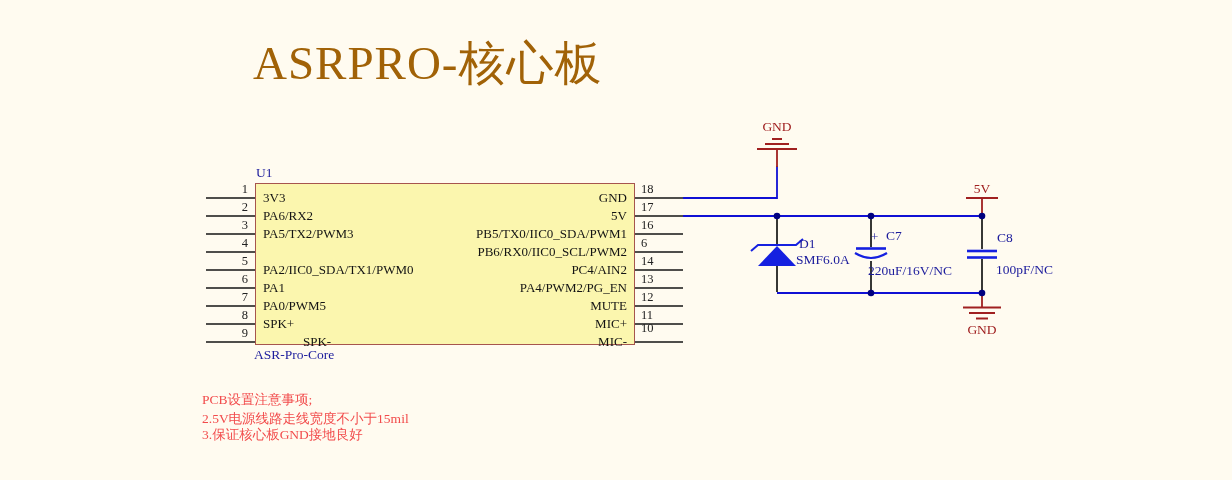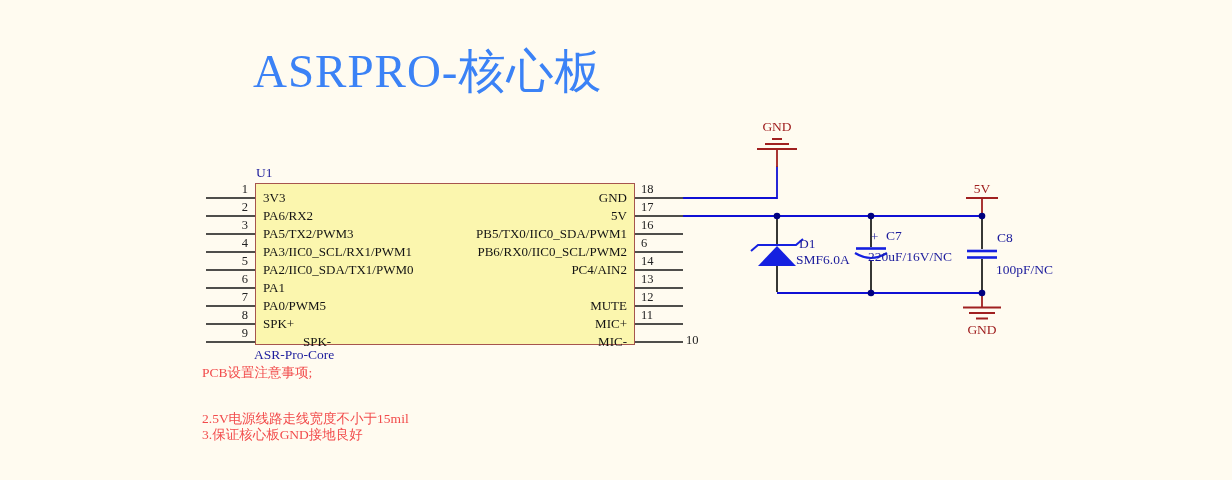--- a/index.html
+++ b/index.html
@@ -5,23 +5,23 @@
   html,body{margin:0;padding:0;}
   .canvas{
     position:relative;
     width:1232px;height:480px;
     background:#FFFBF0;
     font-family:"Liberation Serif","DejaVu Serif",serif;
     overflow:hidden;
   }
   .abs{position:absolute;white-space:nowrap;}
   .title{
-    left:253px;top:40px;
+    left:253px;top:32px;
     font-size:47px;
-    color:#3b82f6;
+    color:#a16207;
     letter-spacing:1px;
   }
   .ic-body{
     left:255px;top:183px;width:380px;height:162px;
     background:#FBF6AE;
     border:1.6px solid #A6554E;
     box-sizing:border-box;
   }
   .blue-label{color:#1C1C9C;font-size:13.5px;height:16px;line-height:16px;}
   .pin-name{color:#141414;font-size:13px;height:16px;line-height:16px;}
@@ -136,55 +136,55 @@
   <div class="abs pin-num pin-num-l" style="top:236px;">4</div>
   <div class="abs pin-num pin-num-l" style="top:254px;">5</div>
   <div class="abs pin-num pin-num-l" style="top:272px;">6</div>
   <div class="abs pin-num pin-num-l" style="top:290px;">7</div>
   <div class="abs pin-num pin-num-l" style="top:308px;">8</div>
   <div class="abs pin-num pin-num-l" style="top:326px;">9</div>
 
   <div class="abs pin-name pin-name-l" style="top:190px;">3V3</div>
   <div class="abs pin-name pin-name-l" style="top:208px;">PA6/RX2</div>
   <div class="abs pin-name pin-name-l" style="top:226px;">PA5/TX2/PWM3</div>
-  <div class="abs pin-name pin-name-l" style="top:244px;">PA3/IIC0_SCL/RX1/PWM1</div>
   <div class="abs pin-name pin-name-l" style="top:262px;">PA2/IIC0_SDA/TX1/PWM0</div>
   <div class="abs pin-name pin-name-l" style="top:280px;">PA1</div>
   <div class="abs pin-name pin-name-l" style="top:298px;">PA0/PWM5</div>
   <div class="abs pin-name pin-name-l" style="top:316px;">SPK+</div>
   <div class="abs pin-name pin-name-l" style="top:334px;margin-left:40px;">SPK-</div>
 
   <div class="abs pin-num pin-num-r" style="top:182px;">18</div>
   <div class="abs pin-num pin-num-r" style="top:200px;">17</div>
   <div class="abs pin-num pin-num-r" style="top:218px;">16</div>
   <div class="abs pin-num pin-num-r" style="top:236px;">6</div>
   <div class="abs pin-num pin-num-r" style="top:254px;">14</div>
   <div class="abs pin-num pin-num-r" style="top:272px;">13</div>
   <div class="abs pin-num pin-num-r" style="top:290px;">12</div>
   <div class="abs pin-num pin-num-r" style="top:308px;">11</div>
-  <div class="abs pin-num pin-num-r" style="top:333px;margin-left:45px;">10</div>
+  <div class="abs pin-num pin-num-r" style="top:321px;">10</div>
 
   <div class="abs pin-name pin-name-r" style="top:190px;">GND</div>
   <div class="abs pin-name pin-name-r" style="top:208px;">5V</div>
   <div class="abs pin-name pin-name-r" style="top:226px;">PB5/TX0/IIC0_SDA/PWM1</div>
   <div class="abs pin-name pin-name-r" style="top:244px;">PB6/RX0/IIC0_SCL/PWM2</div>
   <div class="abs pin-name pin-name-r" style="top:262px;">PC4/AIN2</div>
+  <div class="abs pin-name pin-name-r" style="top:280px;">PA4/PWM2/PG_EN</div>
   <div class="abs pin-name pin-name-r" style="top:316px;">MIC+</div>
   <div class="abs pin-name pin-name-r" style="top:298px;">MUTE</div>
   <div class="abs pin-name pin-name-r" style="top:334px;">MIC-</div>
 
   <div class="abs pwr-label" style="left:753px;top:119px;width:48px;">GND</div>
   <div class="abs pwr-label" style="left:962px;top:181px;width:40px;">5V</div>
   <div class="abs pwr-label" style="left:958px;top:322px;width:48px;">GND</div>
 
   <div class="abs blue-label" style="left:799px;top:236px;">D1</div>
   <div class="abs blue-label" style="left:796px;top:252px;">SMF6.0A</div>
   <div class="abs blue-label" style="left:871px;top:229px;font-size:13px;">+</div>
   <div class="abs blue-label" style="left:886px;top:228px;">C7</div>
-  <div class="abs blue-label" style="left:868px;top:249px;text-align:right;">220uF/16V/NC</div>
+  <div class="abs blue-label" style="left:868px;top:263px;text-align:right;">220uF/16V/NC</div>
   <div class="abs blue-label" style="left:997px;top:230px;">C8</div>
   <div class="abs blue-label" style="left:996px;top:262px;">100pF/NC</div>
 
-  <div class="abs note" style="top:365px;">PCB设置注意事项;</div>
+  <div class="abs note" style="top:392px;">PCB设置注意事项;</div>
   <div class="abs note" style="top:411px;">2.5V电源线路走线宽度不小于15mil</div>
   <div class="abs note" style="top:427px;">3.保证核心板GND接地良好</div>
 
 </div>
 
 </body></html>

